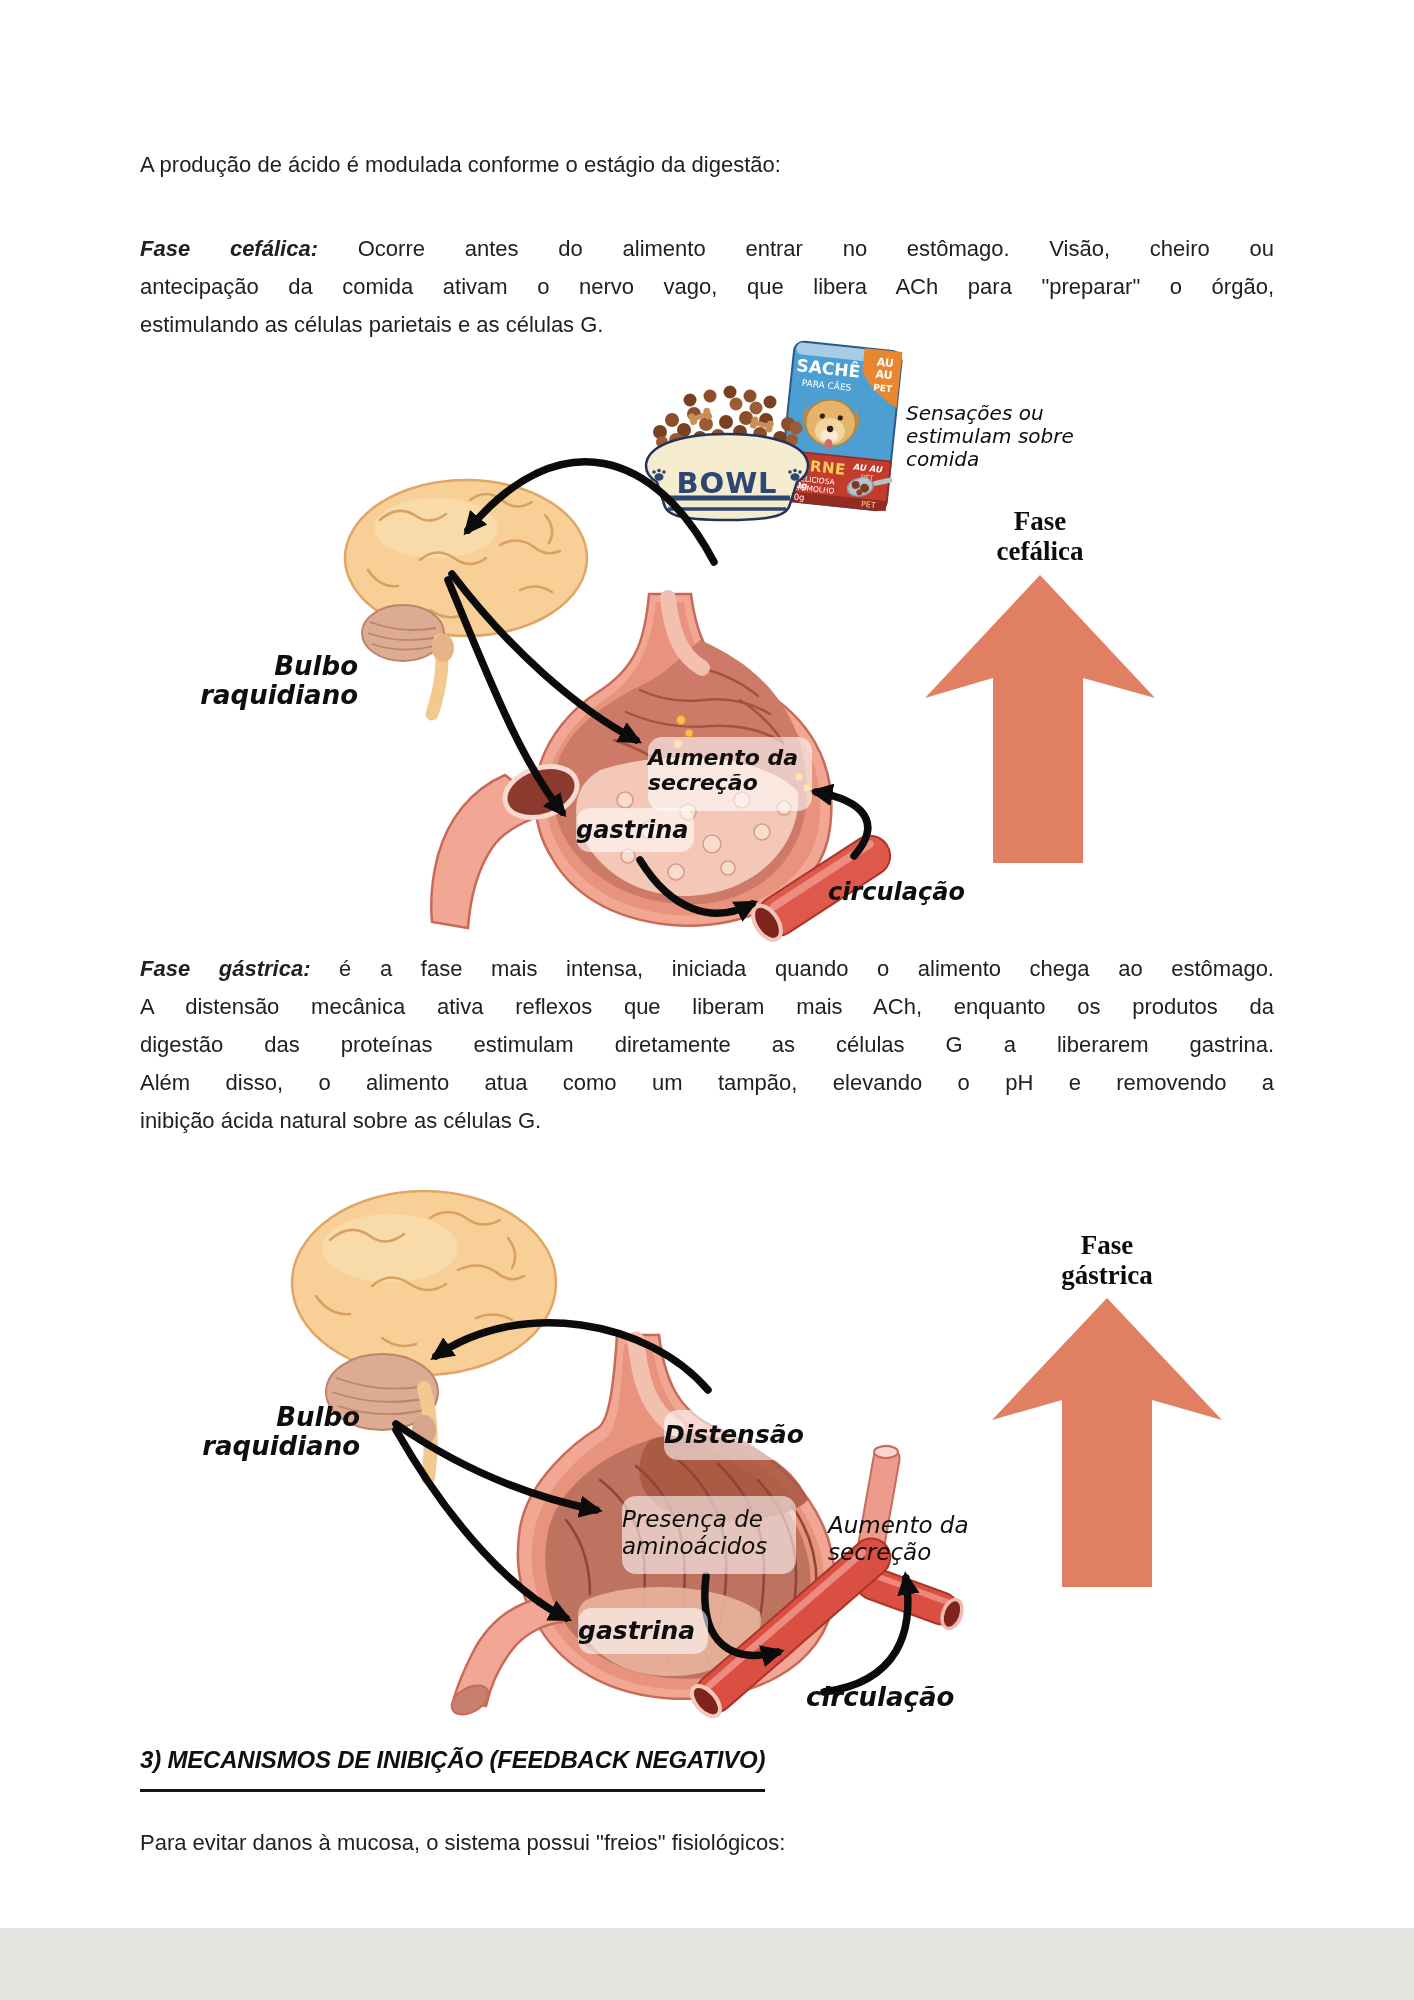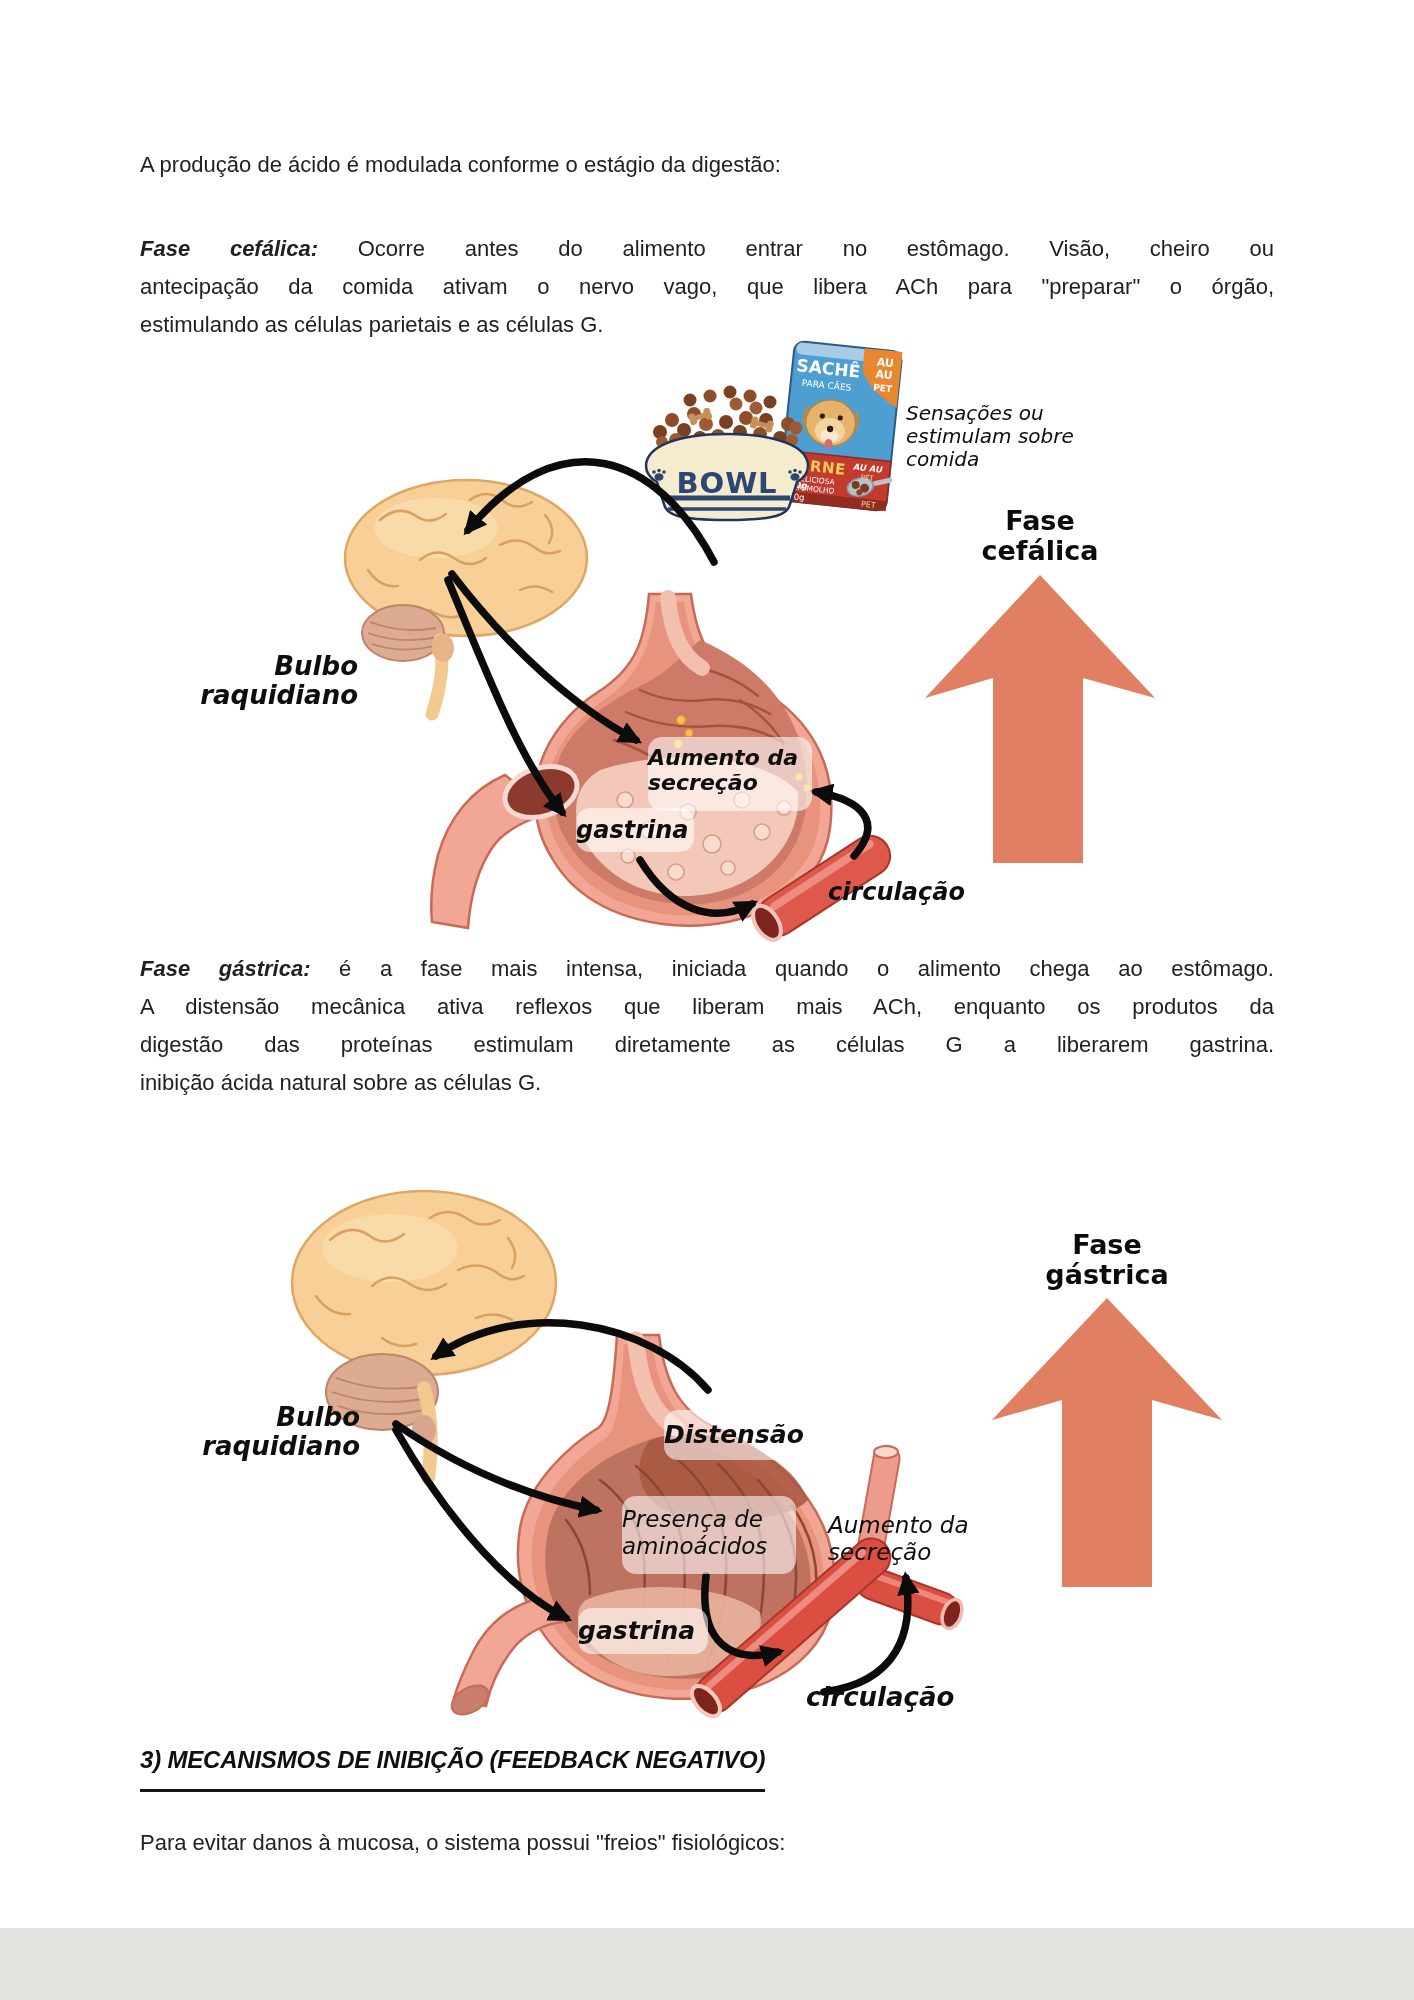--- a/index.html
+++ b/index.html
@@ -12,21 +12,21 @@
   .figure{position:absolute;left:0;width:1414px;}
   .fig1{top:340px;height:620px;}
   .fig2{top:1150px;height:600px;}
   svg.art{position:absolute;left:0;top:0;pointer-events:none;}
   .figlabel{position:absolute;font-family:"DejaVu Sans",sans-serif;color:#0e0e0e;}
   .boxed{background:rgba(255,255,255,0.58);border-radius:14px;}
   .bold-it{font-weight:bold;font-style:italic;}
   .it{font-style:italic;}
   .center{text-align:left;}
   .right{text-align:right;}
-  .phase{font-weight:bold;font-size:27px;line-height:30px;text-align:center;color:#0c0c0c;}
+  .phase{font-weight:bold;font-size:27px;line-height:30px;text-align:center;color:#0c0c0c;font-family:Liberation Serif, serif;}
   .heading{position:absolute;left:140px;width:1134px;}
   .hl{display:inline-block;font-weight:bold;font-style:italic;font-size:24px;color:#101010;
       border-bottom:3px solid #151515;padding-bottom:15px;letter-spacing:-0.2px;}
   .footerband{position:absolute;left:0;top:1928px;width:1414px;height:72px;}
 </style>
 </head>
 <body>
 
 <div class="page">
 
@@ -260,20 +260,21 @@
       <span style="display:block">secreção</span>
     </div>
     <div class="figlabel boxed bold-it center" style="left:576px;top:468px;width:118px;height:44px;font-size:24px;line-height:44px;">gastrina</div>
     <div class="figlabel bold-it" style="left:828px;top:538px;width:150px;font-size:24px;">circulação</div>
   </div>
 
   <div class="bodytext" style="top:950px">
     <div class="jline"><span class="lead">Fase gástrica:</span> <span>é a fase mais intensa, iniciada quando o alimento chega ao estômago.</span></div>
     <div class="jline">A distensão mecânica ativa reflexos que liberam mais ACh, enquanto os produtos da</div>
     <div class="jline">digestão das proteínas estimulam diretamente as células G a liberarem gastrina.</div>
+    <div class="jline">Além disso, o alimento atua como um tampão, elevando o pH e removendo a</div>
     <div class="jline plain">inibição ácida natural sobre as células G.</div>
   </div>
 
   <div class="figure fig2">
     <svg class="art" width="1414" height="600" viewBox="0 1150 1414 600">
       <defs>
         <marker id="ah2" viewBox="0 0 10 10" refX="6.5" refY="5" markerWidth="3.4" markerHeight="3.4" orient="auto">
           <path d="M0,0.6 L9.2,5 L0,9.4 z" fill="#0b0b0b"></path>
         </marker>
       </defs>

